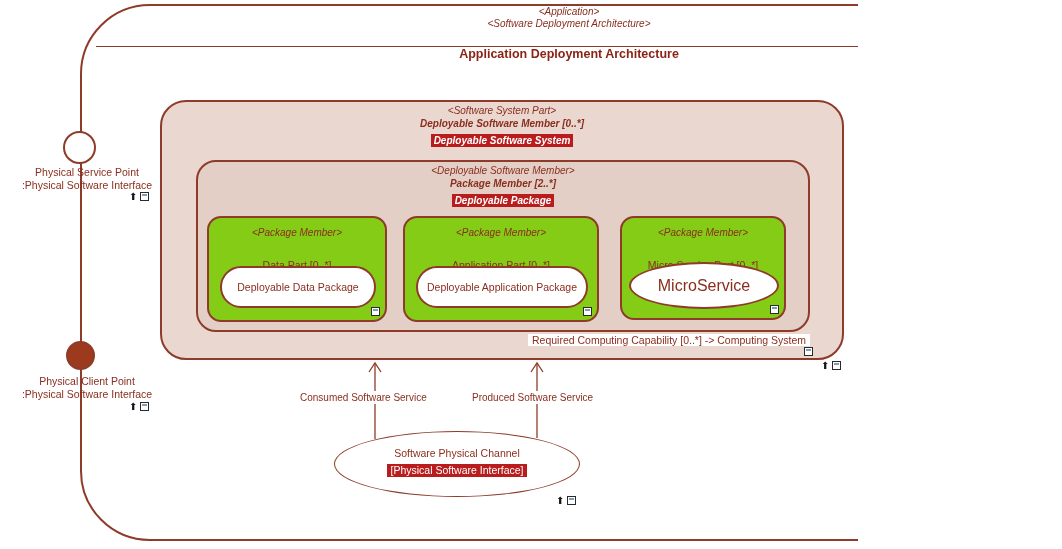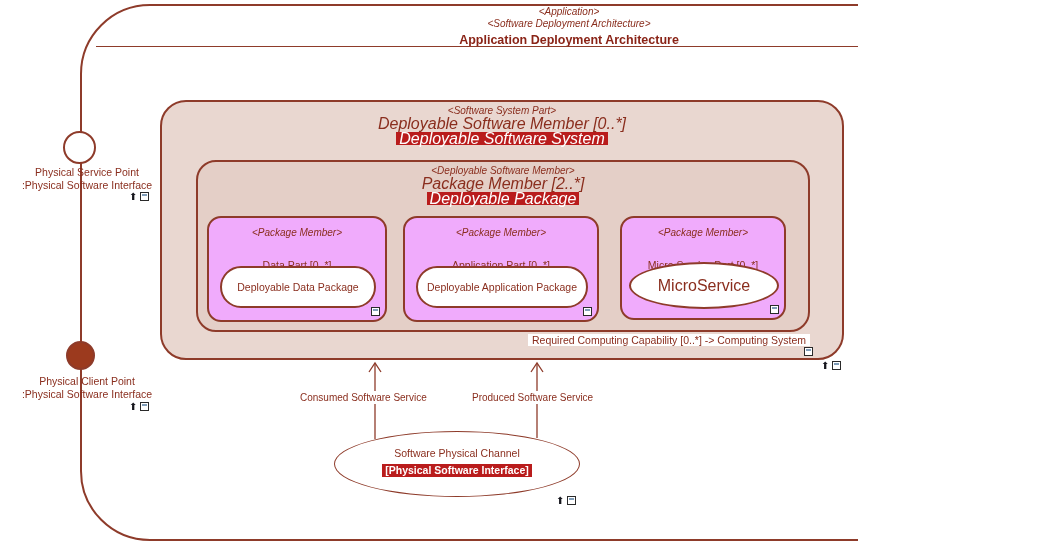--- a/index.html
+++ b/index.html
@@ -3,30 +3,30 @@
 <meta charset="utf-8">
 <style>
   *{margin:0;padding:0;box-sizing:border-box}
   html,body{background:#fff}
   body{font-family:"Liberation Sans","DejaVu Sans",sans-serif;color:#8a2e1e}
   .canvas{position:relative;width:858px;height:549px;background:#fff;overflow:hidden}
   .abs{position:absolute}
   .node{position:absolute;border:2px solid #8e3b2a}
   .ctr{text-align:center}
   .st{font-style:italic;font-size:10px;line-height:12px;color:#8a2e1e}
-  .bi{font-weight:normal;font-style:italic;font-size:16px;line-height:13px;color:#8a2e1e}
+  .bi{font-weight:bold;font-style:italic;font-size:10px;line-height:13px;color:#8a2e1e}
   .lbl{font-size:10.5px;line-height:13px;color:#8a2e1e}
   .hl{background:#b91c1c;color:#fff;padding:0 3px;display:inline-block}
   .outer{left:80px;top:4px;width:978px;height:537px;border-radius:70px;background:#fff}
   .hdr{left:80px;top:6px;width:978px;text-align:center}
-  .title{font-weight:bold;font-size:12.5px;line-height:16px;color:#8a2417;margin-top:2px}
+  .title{font-weight:bold;font-size:12.5px;line-height:16px;color:#8a2417;margin-top:16px}
   .divider{left:96px;top:46px;width:962px;border-top:1.5px solid #8e3b2a}
   .sys{left:160px;top:100px;width:684px;height:260px;border-radius:26px;background:#e9d7d0;padding-top:3px}
   .pkg{left:196px;top:160px;width:614px;height:172px;border-radius:20px;background:#e4cfc7;padding-top:3px}
-  .part{background:#f0abfc;border-radius:14px;padding-top:9px}
+  .part{background:#84cc16;border-radius:14px;padding-top:9px}
   .part .lbl{margin-top:20px}
   .p1{left:207px;top:216px;width:180px;height:106px}
   .p2{left:403px;top:216px;width:196px;height:106px}
   .p3{left:620px;top:216px;width:166px;height:104px}
   .pill{position:absolute;border:2px solid #8e3b2a;border-radius:21px;background:#fff;
         display:flex;align-items:center;justify-content:center;font-size:10.5px;color:#8a2e1e}
   .pill1{left:11px;top:48px;width:156px;height:42px}
   .pill2{left:11px;top:48px;width:172px;height:42px}
   .oval{position:absolute;left:7px;top:44px;width:150px;height:47px;border:2px solid #8e3b2a;border-radius:50%;
         background:#fff;display:flex;align-items:center;justify-content:center;font-size:16px;color:#8a2e1e}
@@ -104,21 +104,21 @@
 
   <div class="abs cap">
     <span>Required Computing Capability [0..*] -&gt; Computing System</span>
   </div>
 
   <div class="connlabel" style="left:297px;top:391px">Consumed Software Service</div>
   <div class="connlabel" style="left:469px;top:391px">Produced Software Service</div>
 
   <div class="node ellipse ctr">
     <div class="lbl">Software Physical Channel</div>
-    <div><span class="lbl hl" style="font-weight:bold">[Physical Software Interface]</span></div>
+    <div><span class="lbl hl" style="font-weight:normal">[Physical Software Interface]</span></div>
   </div>
 
   <div class="circle svc-circle"></div>
   <div class="sidelab" style="top:166px">
     <div>Physical Service Point</div>
     <div>:Physical Software Interface</div>
   </div>
   <div class="icpair" style="left:129px;top:191px">
     <span class="ic-up">⬆</span>
     <span class="ic-box"></span>

